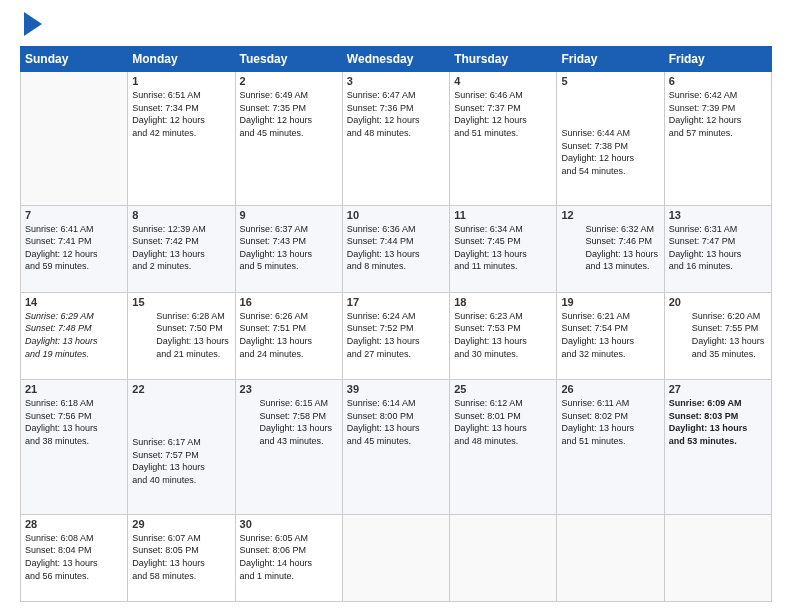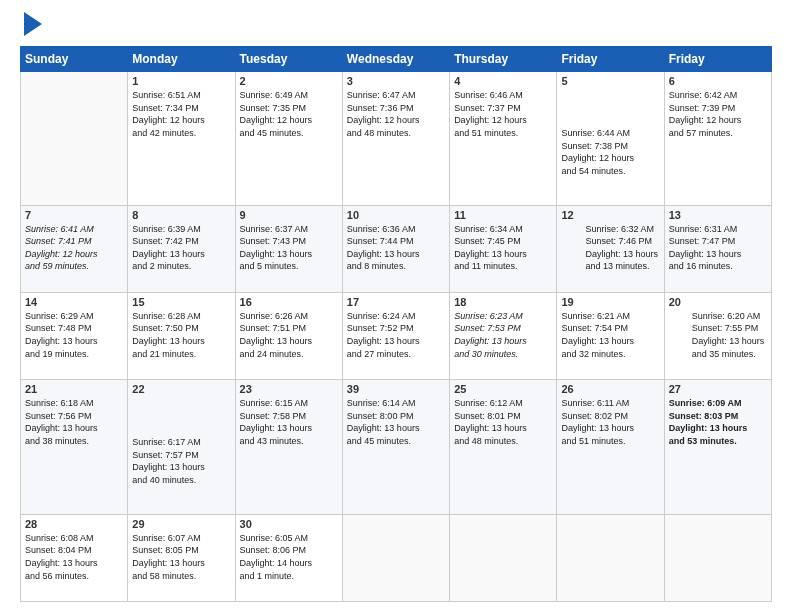--- a/index.html
+++ b/index.html
@@ -171,28 +171,28 @@
             <span class="day-num">6</span>
             <div class="info" style="white-space: pre-line;">Sunrise: 6:42 AM
 Sunset: 7:39 PM
 Daylight: 12 hours
 and 57 minutes.</div>
           </td>
         </tr>
         <tr>
           <td>
             <span class="day-num">7</span>
-            <div class="info" style="white-space: pre-line; font-style: italic;">Sunrise: 6:41 AM
+            <div class="info" style="white-space: pre-line;">Sunrise: 6:41 AM
 Sunset: 7:41 PM
 Daylight: 12 hours
 and 59 minutes.</div>
           </td>
           <td>
             <span class="day-num">8</span>
-            <div class="info" style="white-space: pre-line;">Sunrise: 6:39 AM
+            <div class="info" style="white-space: pre-line;">Sunrise: 12:39 AM
 Sunset: 7:42 PM
 Daylight: 13 hours
 and 2 minutes.</div>
           </td>
           <td>
             <span class="day-num">9</span>
             <div class="info" style="white-space: pre-line;">Sunrise: 6:37 AM
 Sunset: 7:43 PM
 Daylight: 13 hours
 and 5 minutes.</div>
@@ -222,49 +222,49 @@
             <span class="day-num">13</span>
             <div class="info" style="white-space: pre-line;">Sunrise: 6:31 AM
 Sunset: 7:47 PM
 Daylight: 13 hours
 and 16 minutes.</div>
           </td>
         </tr>
         <tr>
           <td>
             <span class="day-num">14</span>
-            <div class="info" style="white-space: pre-line;">Sunrise: 6:29 AM
+            <div class="info" style="white-space: pre-line; font-style: italic;">Sunrise: 6:29 AM
 Sunset: 7:48 PM
 Daylight: 13 hours
 and 19 minutes.</div>
           </td>
           <td>
             <span class="day-num">15</span>
-            <div class="info" style="white-space: pre-line;">Sunrise: 6:28 AM
+            <div class="info" style="white-space: pre-line; margin-left: 24px;">Sunrise: 6:28 AM
 Sunset: 7:50 PM
 Daylight: 13 hours
 and 21 minutes.</div>
           </td>
           <td>
             <span class="day-num">16</span>
             <div class="info" style="white-space: pre-line;">Sunrise: 6:26 AM
 Sunset: 7:51 PM
 Daylight: 13 hours
 and 24 minutes.</div>
           </td>
           <td>
             <span class="day-num">17</span>
             <div class="info" style="white-space: pre-line;">Sunrise: 6:24 AM
 Sunset: 7:52 PM
 Daylight: 13 hours
 and 27 minutes.</div>
           </td>
           <td>
             <span class="day-num">18</span>
-            <div class="info" style="white-space: pre-line; font-style: italic;">Sunrise: 6:23 AM
+            <div class="info" style="white-space: pre-line;">Sunrise: 6:23 AM
 Sunset: 7:53 PM
 Daylight: 13 hours
 and 30 minutes.</div>
           </td>
           <td>
             <span class="day-num">19</span>
             <div class="info" style="white-space: pre-line;">Sunrise: 6:21 AM
 Sunset: 7:54 PM
 Daylight: 13 hours
 and 32 minutes.</div>
@@ -287,21 +287,21 @@
           </td>
           <td>
             <span class="day-num">22</span>
             <div class="info" style="white-space: pre-line; margin-top: 41px;">Sunrise: 6:17 AM
 Sunset: 7:57 PM
 Daylight: 13 hours
 and 40 minutes.</div>
           </td>
           <td>
             <span class="day-num">23</span>
-            <div class="info" style="white-space: pre-line;">Sunrise: 6:15 AM
+            <div class="info" style="white-space: pre-line; margin-left: 20px;">Sunrise: 6:15 AM
 Sunset: 7:58 PM
 Daylight: 13 hours
 and 43 minutes.</div>
           </td>
           <td>
             <span class="day-num">39</span>
             <div class="info" style="white-space: pre-line;">Sunrise: 6:14 AM
 Sunset: 8:00 PM
 Daylight: 13 hours
 and 45 minutes.</div>

